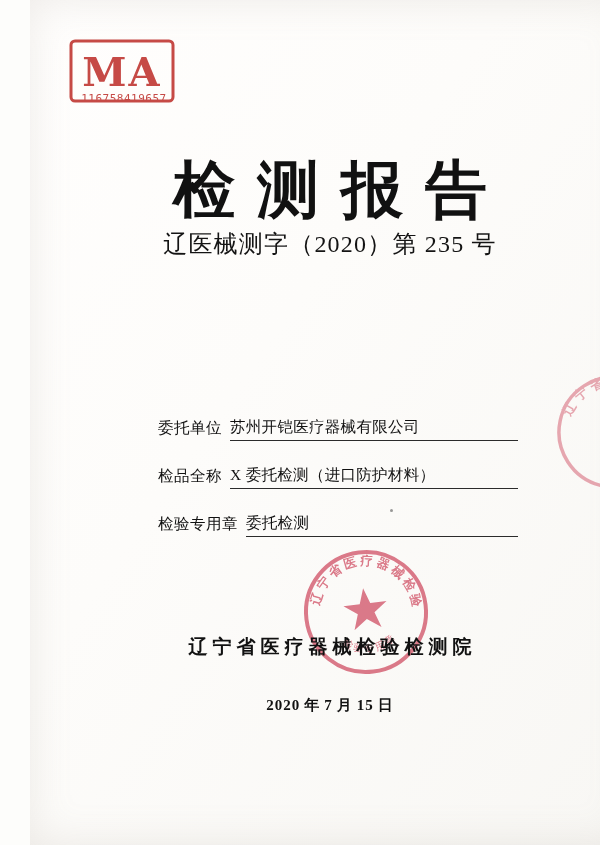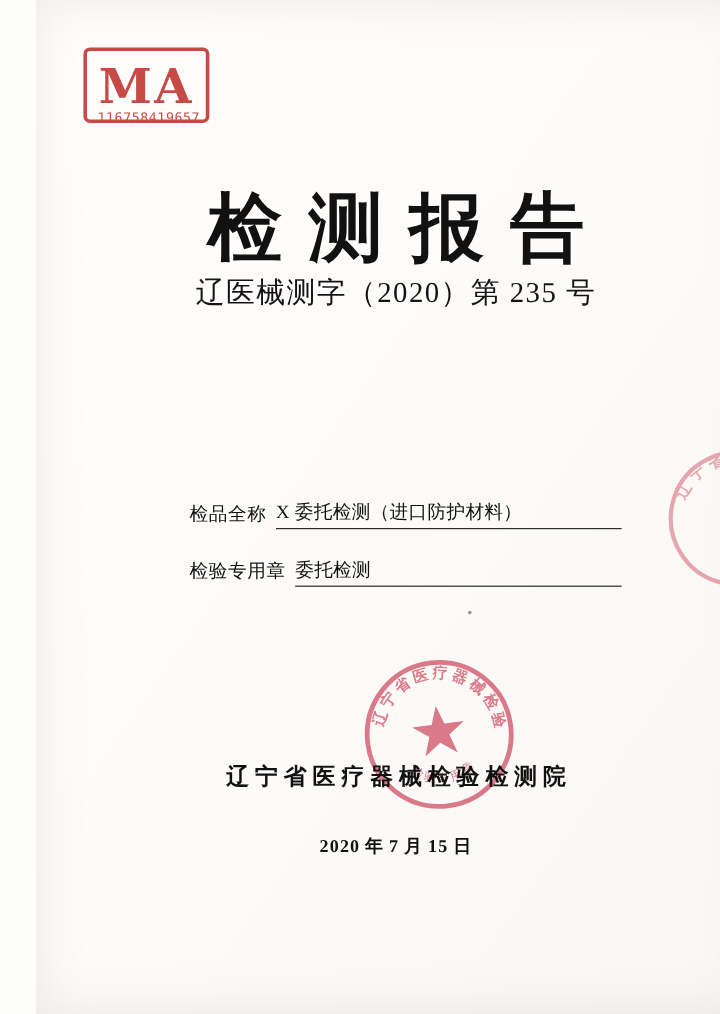--- a/index.html
+++ b/index.html
@@ -181,20 +181,24 @@
       <path d="M9 10 L9 56" stroke="#fdfdfb" stroke-width="0"></path>
     </svg>
   </div>
   <div class="cma-code">116758419657</div>
 
   <div class="title">检测报告</div>
 
   <div class="doc-number">辽医械测字（2020）第 235 号</div>
 
   <div class="fields">
+    <div class="field-row">
+      <div class="field-label">委托单位</div>
+      <div class="field-value">苏州开铠医疗器械有限公司</div>
+    </div>
     <div class="field-row">
       <div class="field-label">检品全称</div>
       <div class="field-value">X 委托检测（进口防护材料）</div>
     </div>
     <div class="field-row short">
       <div class="field-label">检验专用章</div>
       <div class="field-value">委托检测</div>
     </div>
   </div>
 

